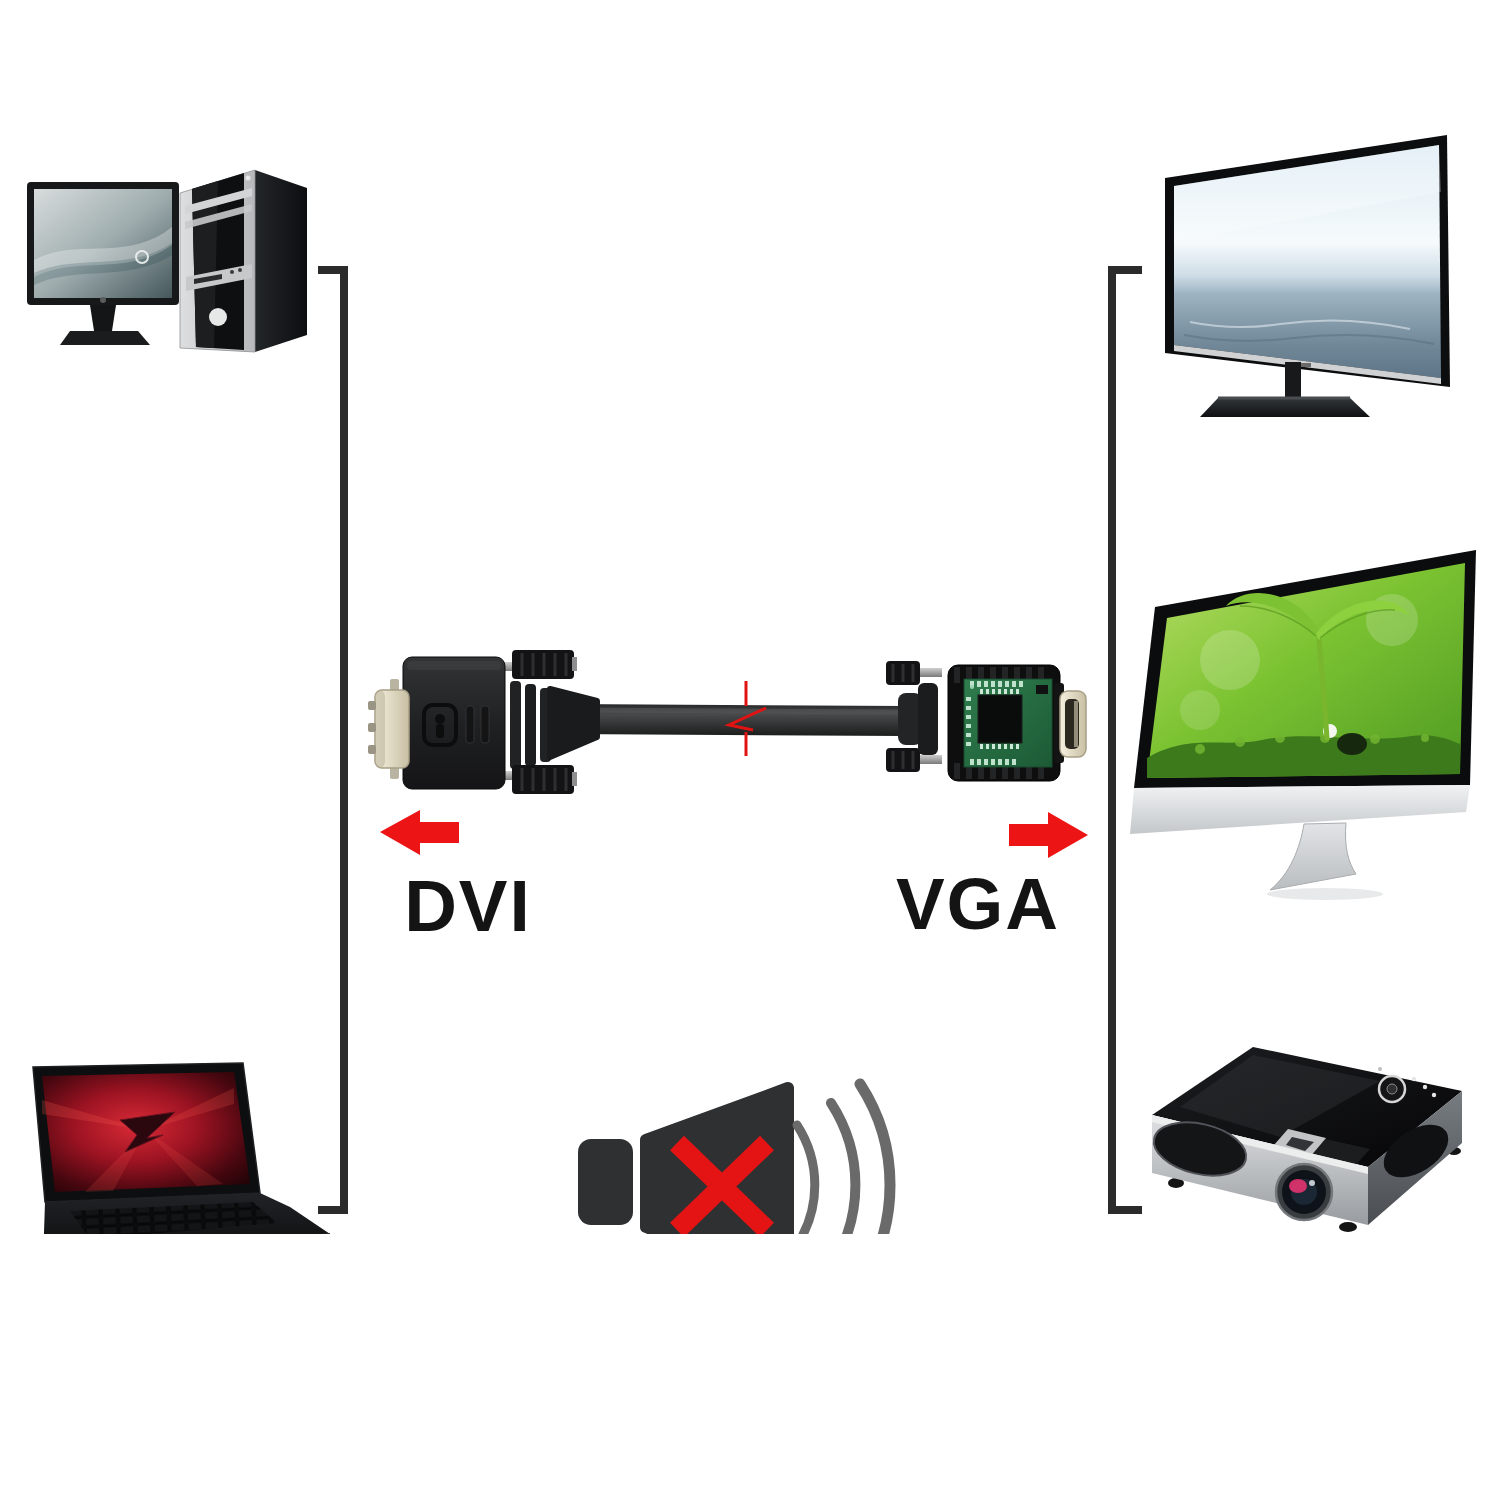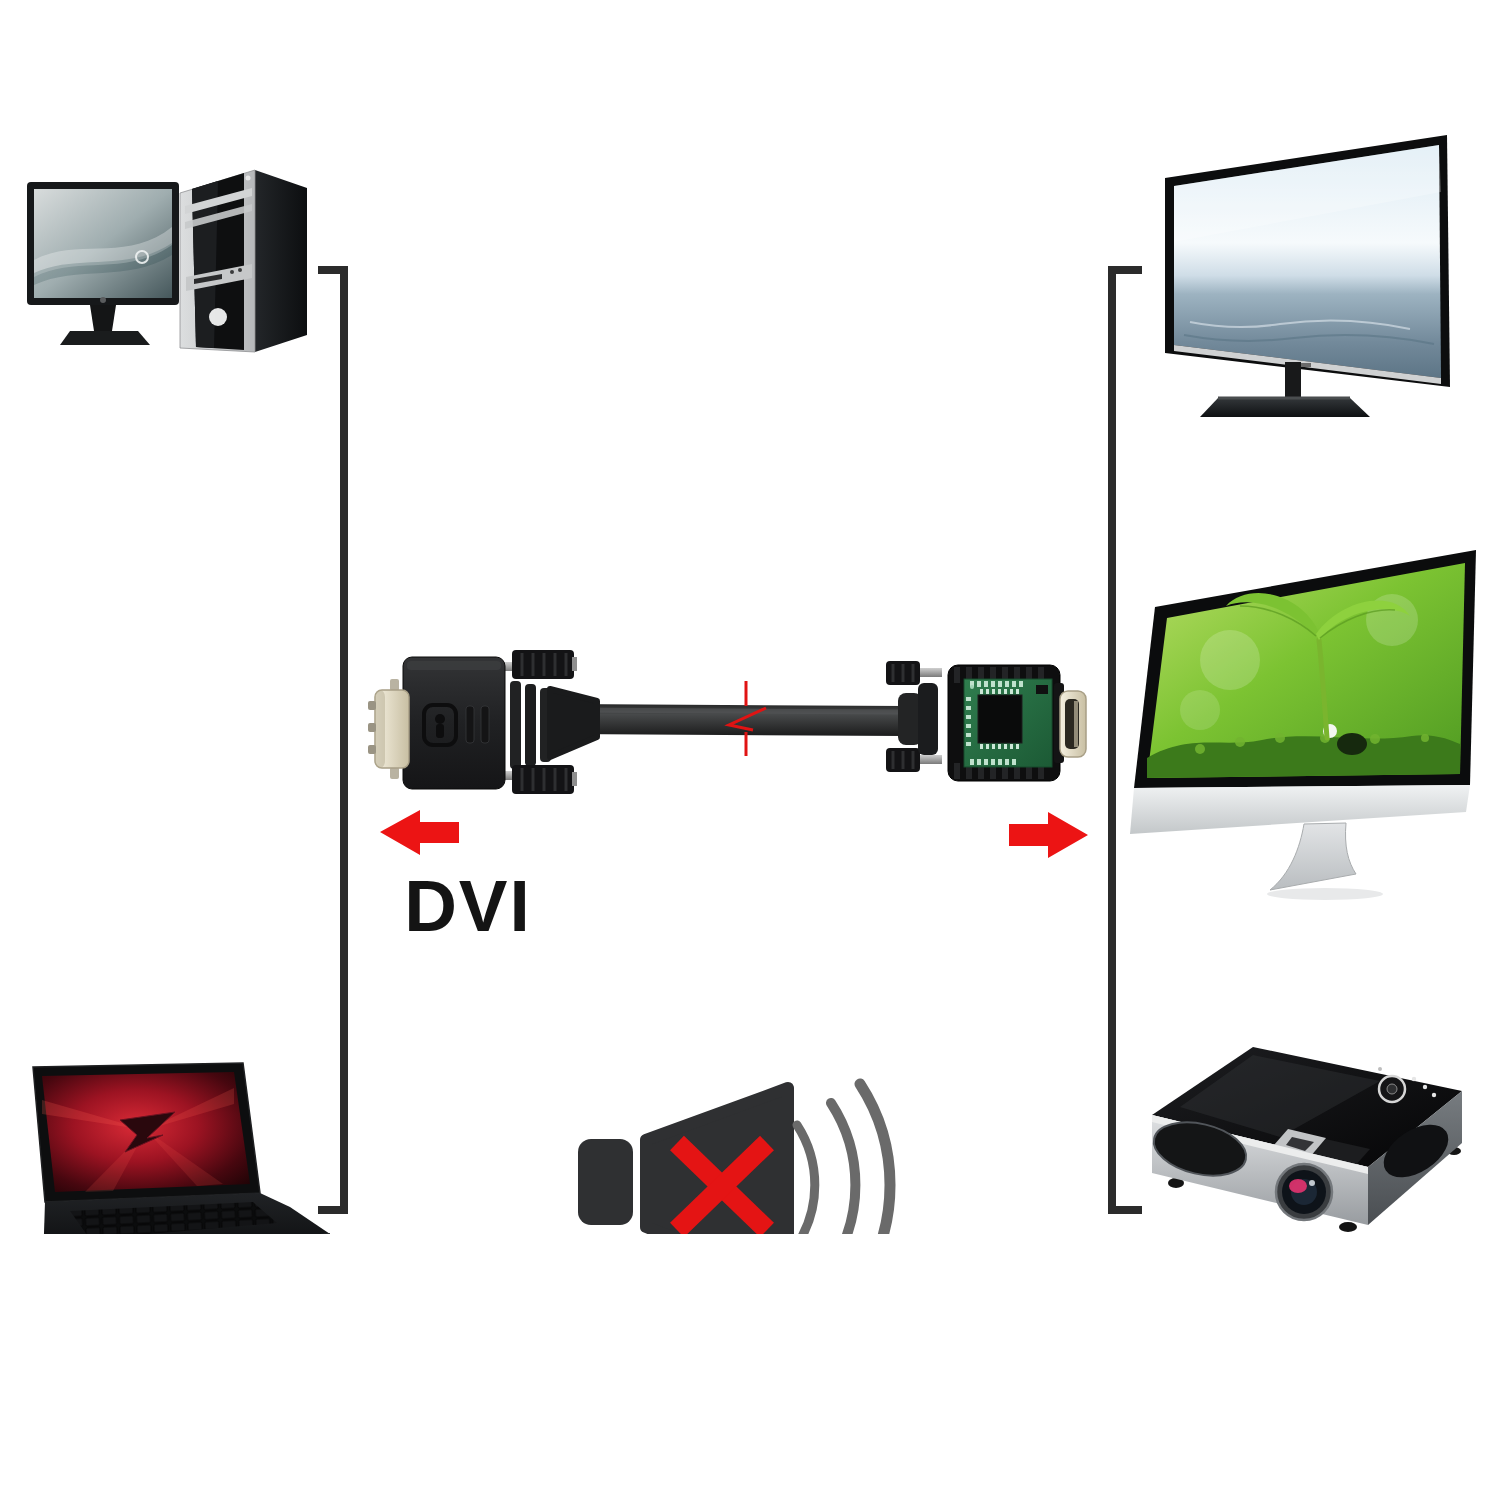--- a/index.html
+++ b/index.html
@@ -372,20 +372,21 @@
   </svg>
 
   <svg class="abs" style="left:380px;top:810px" width="80" height="48" viewBox="0 0 80 48">
     <polygon points="0,22 40,0 40,12 79,12 79,33 40,33 40,45" fill="#ec1414"></polygon>
   </svg>
   <svg class="abs" style="left:1008px;top:812px" width="80" height="48" viewBox="0 0 80 48">
     <polygon points="80,23 40,0 40,12 1,12 1,34 40,34 40,46" fill="#ec1414"></polygon>
   </svg>
 
   <div class="abs port-label" id="label-dvi">DVI</div>
+  <div class="abs port-label" id="label-vga">VGA</div>
 
   <svg class="abs" style="left:565px;top:1048px" width="350" height="270" viewBox="0 0 350 270">
     <rect x="13" y="91" width="55" height="86" rx="13" fill="#2f3032"></rect>
     <polygon points="81,92 223,40 223,234 81,179" fill="#2f3032" stroke="#2f3032" stroke-width="12" stroke-linejoin="round"></polygon>
     <g stroke="#e41414" stroke-width="20" stroke-linecap="butt">
       <line x1="112" y1="95" x2="202" y2="182"></line>
       <line x1="202" y1="95" x2="112" y2="182"></line>
     </g>
     <g fill="none" stroke="#6a6a6a" stroke-linecap="round">
       <path d="M232,77 A110,110 0 0 1 232,197" stroke-width="9"></path>

